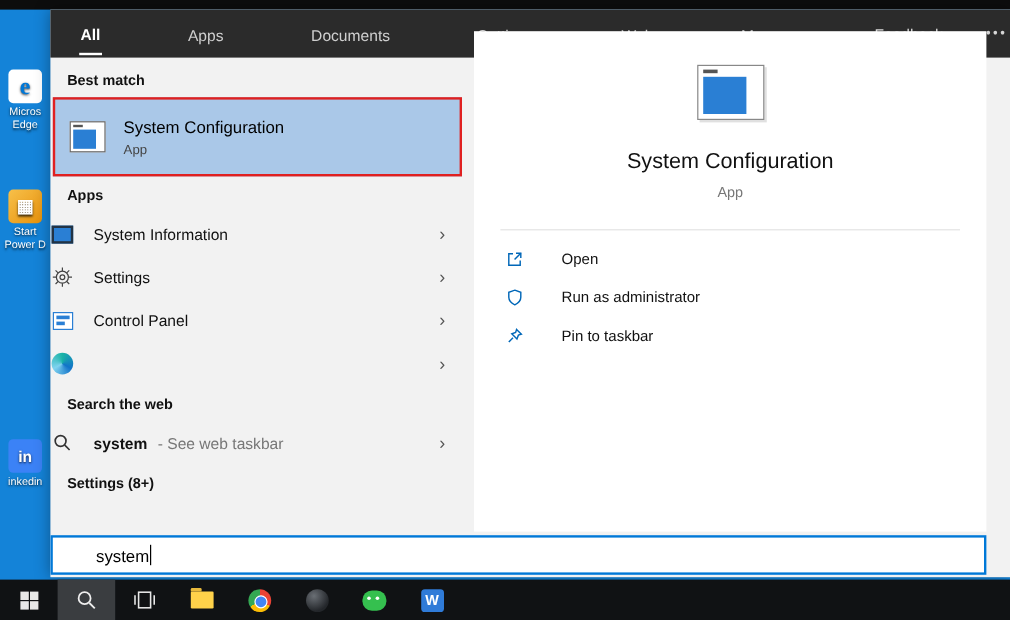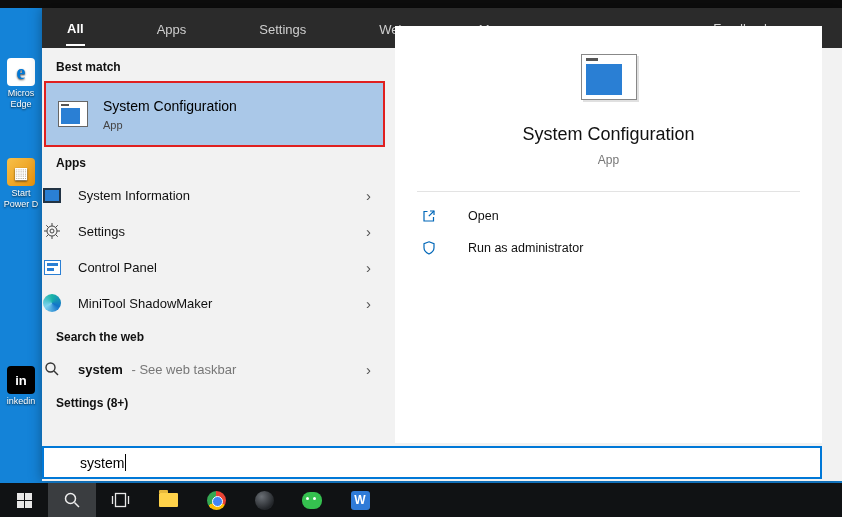--- a/index.html
+++ b/index.html
@@ -11,21 +11,21 @@
 
   
   .desktop-icon { position:absolute; left:0; width:42px; text-align:center; color:#fff; font-size:9px;
                   text-shadow:0 1px 2px rgba(0,0,0,.8); line-height:11px; cursor:default; }
   .desktop-icon .dico { width:28px; height:28px; margin:0 auto 2px; border-radius:4px;
                         display:flex; align-items:center; justify-content:center; font-weight:bold; }
   .dico-edge { background:#fff; color:#0078d7; font-size:20px; font-family:"Liberation Serif", serif; }
   .dico-minitool { background:linear-gradient(135deg,#f7c04a,#e8920c); color:#fff; font-size:15px; }
   .dico-vmware { background:#696f77; color:#fff; }
   .dico-vmware .vm-in { width:16px; height:12px; background:#e8e8e8; border:2px solid #3b6fb5; }
-  .dico-linkedin { background:#000000; color:#fff; font-size:13px; }
+  .dico-linkedin { background:#3b82f6; color:#fff; font-size:13px; }
 
   
   .search-window { position:absolute; left:42px; top:8px; width:800px; height:473px; background:#f2f2f2;
                    box-shadow:0 0 12px rgba(0,0,0,.35); }
 
   .sw-header { height:40px; background:#2b2b2b; display:flex; align-items:center; padding:0 18px 0 24px;gap:45px; }
   .tab { color:#cfcfcf; font-size:13px; margin-right:26px; padding:10px 1px 8px; cursor:pointer; }
   .tab.active { color:#fff; font-weight:bold; border-bottom:2px solid #fff; }
   .tab-more { display:flex; align-items:center; gap:5px; }
   .caret { font-size:9px; color:#cfcfcf; }
@@ -124,20 +124,21 @@
   <div class="desktop-icon" style="top:366px;">
     <div class="dico dico-linkedin">in</div>
     <div>inkedin</div>
   </div>
 
   <div class="search-window">
 
     <div class="sw-header">
       <div class="tab active">All</div>
       <div class="tab">Apps</div>
+      <div class="tab">Documents</div>
       <div class="tab">Settings</div>
       <div class="tab">Web</div>
       <div class="tab tab-more">
         <span>More</span>
         <span class="caret">▾</span>
       </div>
       <div class="hdr-right">
         <div class="feedback">Feedback</div>
         <div class="hdr-ellipsis">•••</div>
       </div>
@@ -187,21 +188,20 @@
               <i style="width:70%"></i>
             </span>
         </span>
         <span>Control Panel</span>
         <span class="chevron">›</span>
       </div>
       <div class="result-row">
         <span class="row-icon">
             <span class="ico-minitool"></span>
           </span>
-        <span>MiniTool ShadowMaker</span>
         <span class="chevron">›</span>
       </div>
 
       <div class="gap8"></div>
       <div class="group-header">Search the web</div>
 
       <div class="result-row">
         <span class="row-icon">
           <svg width="16" height="16" viewBox="0 0 16 16">
               <g stroke="#333" stroke-width="1.4" fill="none">
@@ -239,20 +239,29 @@
           </g>
           </svg>
         <span>Open</span>
       </div>
       <div class="action-row">
         <svg class="a-ico" viewBox="0 0 16 16">
           <path d="M8 1.8l5 1.8v4.2c0 3-2.1 4.9-5 6.2-2.9-1.3-5-3.2-5-6.2V3.6z" stroke="#0067b8" fill="none" stroke-width="1.2"></path>
           </svg>
         <span>Run as administrator</span>
       </div>
+      <div class="action-row">
+        <svg class="a-ico" viewBox="0 0 16 16">
+          <g stroke="#0067b8" fill="none" stroke-width="1.2">
+            <path d="M9.5 2.5l4 4-2.5.8-1.2 3.2-4.3-4.3 3.2-1.2z"></path>
+              <path d="M6.5 9.5L3 13"></path>
+          </g>
+          </svg>
+        <span>Pin to taskbar</span>
+      </div>
     </div>
 
     <div class="search-bar">
       <span>system</span>
       <span class="caret-line"></span>
     </div>
   </div>
 
   <div class="taskbar">
     <div class="tb-btn">

